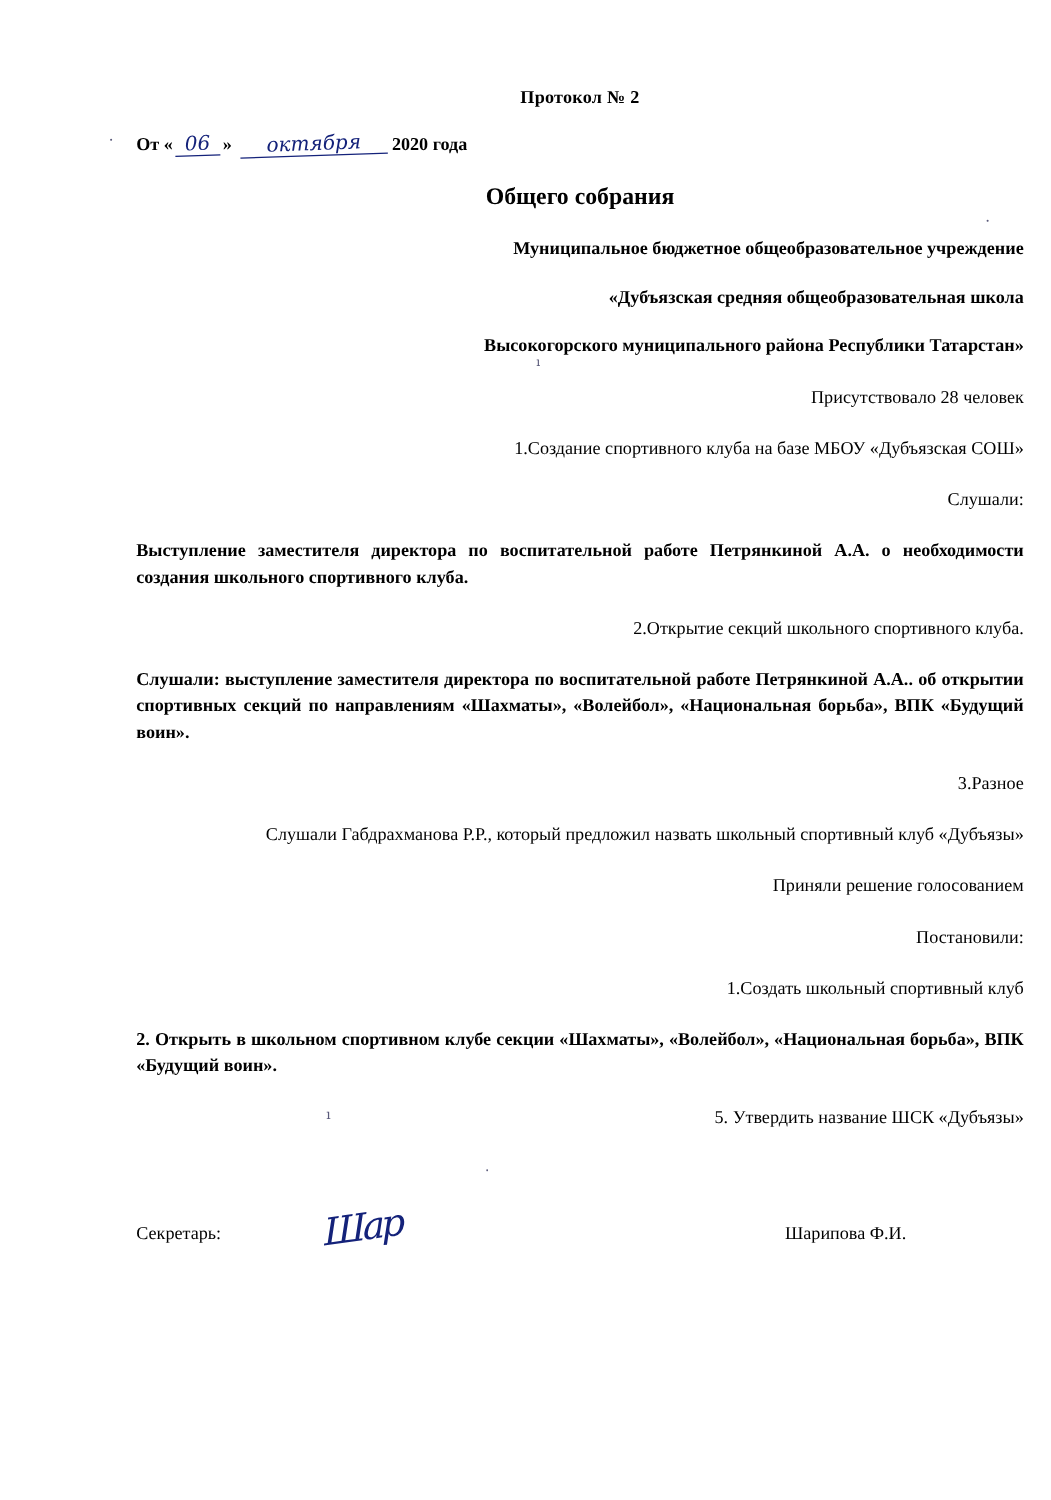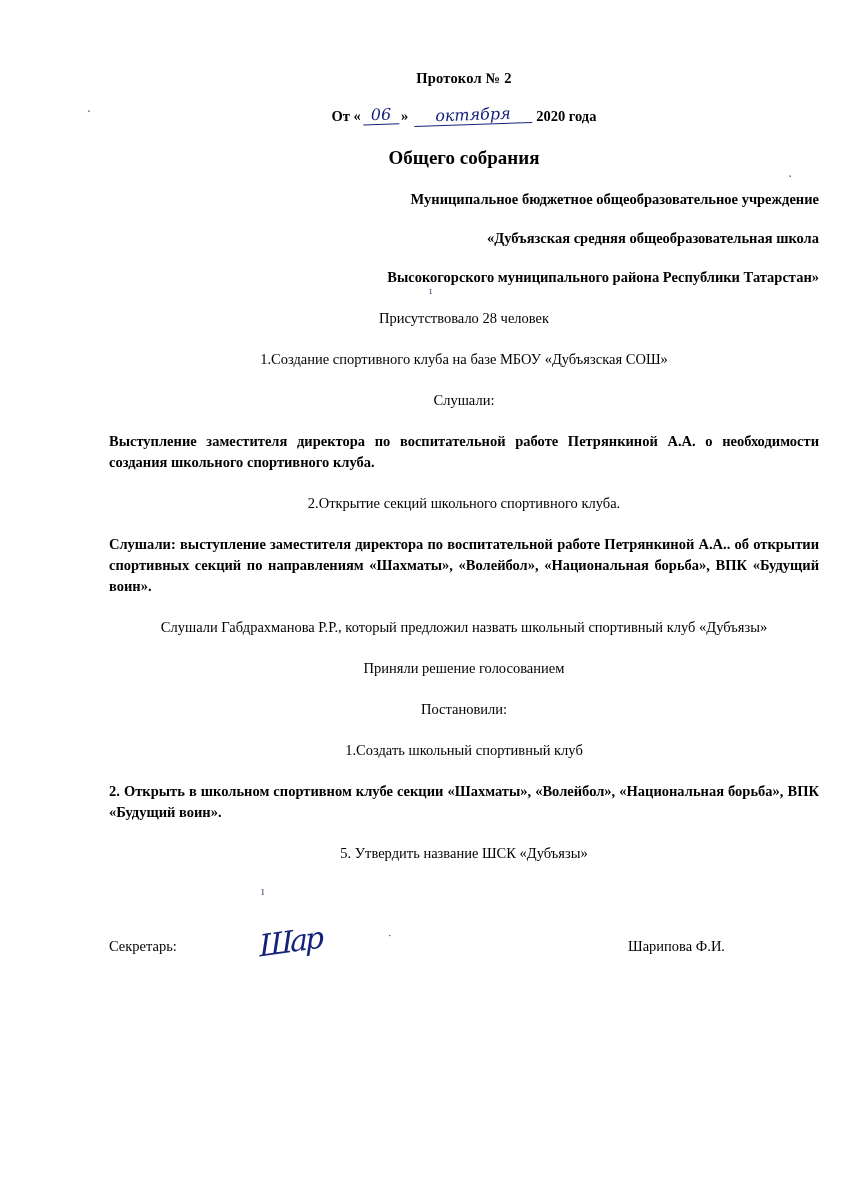--- a/index.html
+++ b/index.html
@@ -37,21 +37,20 @@
     font-weight: bold;
     font-size: 14.5px;
     margin: 0 0 20px 0;
     letter-spacing: 0.2px;
   }
   .date-line {
     font-weight: bold;
     font-size: 14.5px;
     margin: 0 0 22px 0;
     display: flex;
-    justify-content: center;
     align-items: flex-end;
     gap: 2px;
   }
   .date-prefix { white-space: pre; }
   .hand-field {
     font-family: "DejaVu Serif", serif;
     font-style: italic;
     font-weight: normal;
     color: #14227a;
     font-size: 16px;
@@ -80,21 +79,21 @@
   }
   .org-line {
     font-weight: bold;
     font-size: 14.5px;
     text-align: right;
     margin: 0 0 22px 0;
   }
   .body-text {
     font-size: 14.5px;
     line-height: 1.45;
-    text-align: center;
+    text-align: right;
     margin: 0 0 20px 0;
   }
   .body-text.justify {
     text-align: justify;
     font-weight: bold;
   }
   .sig-row {
     position: relative;
     margin-top: 62px;
     height: 40px;
@@ -157,20 +156,21 @@
       <div class="org-line">«Дубъязская средняя общеобразовательная школа</div>
       <div class="org-line">Высокогорского муниципального района Республики Татарстан»</div>
     </div>
 
     <div class="body-text">Присутствовало 28 человек</div>
     <div class="body-text">1.Создание спортивного клуба на базе МБОУ «Дубъязская СОШ»</div>
     <div class="body-text">Слушали:</div>
     <div class="body-text justify">Выступление заместителя директора по воспитательной работе Петрянкиной А.А. о необходимости создания школьного спортивного клуба.</div>
     <div class="body-text">2.Открытие секций школьного спортивного клуба.</div>
     <div class="body-text justify">Слушали: выступление заместителя директора по воспитательной работе Петрянкиной А.А.. об открытии спортивных секций по направлениям «Шахматы»,  «Волейбол»,  «Национальная борьба», ВПК «Будущий воин».</div>
+    <div class="body-text">3.Разное</div>
     <div class="body-text">Слушали Габдрахманова Р.Р., который предложил назвать школьный  спортивный клуб «Дубъязы»</div>
     <div class="body-text">Приняли решение голосованием</div>
     <div class="body-text">Постановили:</div>
     <div class="body-text">1.Создать школьный спортивный клуб</div>
     <div class="body-text justify">2. Открыть в школьном спортивном клубе секции «Шахматы»,  «Волейбол»,  «Национальная борьба», ВПК «Будущий воин».</div>
     <div class="body-text">5. Утвердить название ШСК «Дубъязы»</div>
 
     <div class="sig-row">
       <span class="sig-label">Секретарь:</span>
       <span class="sig-mark">Шар</span>

